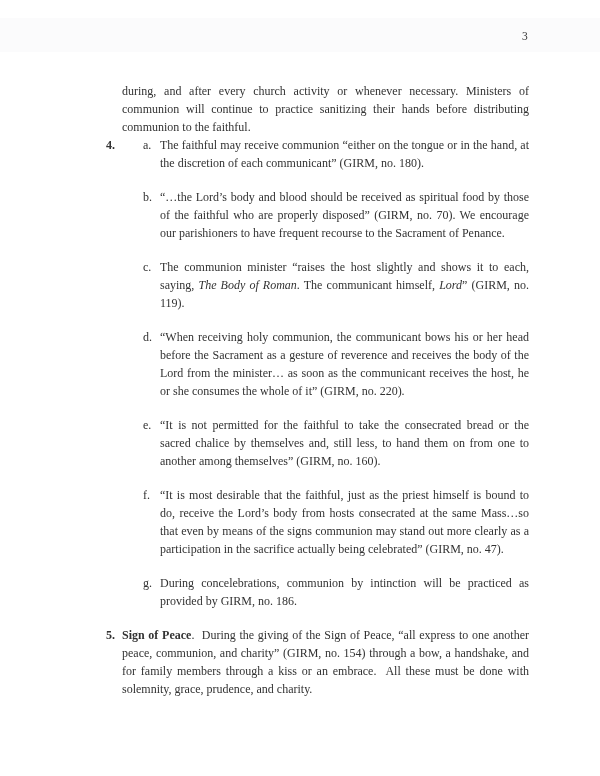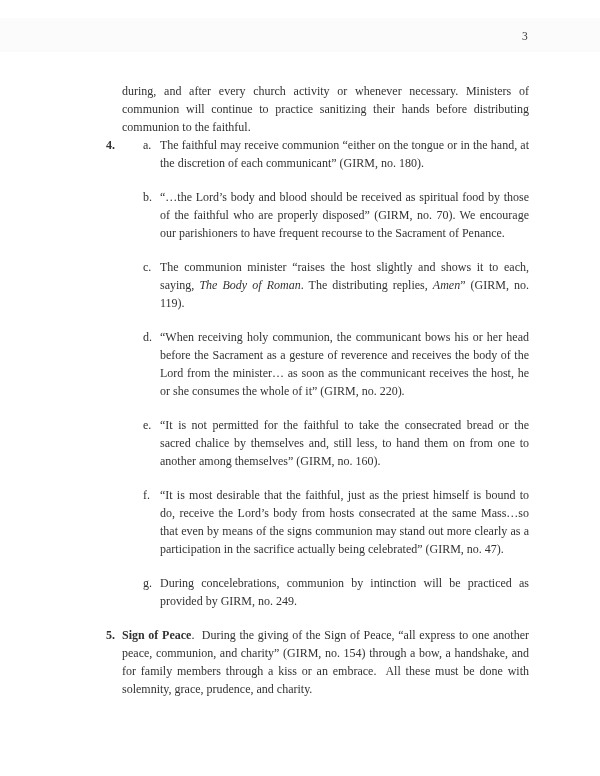--- a/index.html
+++ b/index.html
@@ -84,41 +84,41 @@
         <p class="sub-text">The faithful may receive communion “either on the tongue or in the hand, at the discretion of each communicant” (GIRM, no. 180).</p>
       </div>
 
       <div class="sub-item">
         <span class="sub-marker">b.</span>
         <p class="sub-text">“…the Lord’s body and blood should be received as spiritual food by those of the faithful who are properly disposed” (GIRM, no. 70). We encourage our parishioners to have frequent recourse to the Sacrament of Penance.</p>
       </div>
 
       <div class="sub-item">
         <span class="sub-marker">c.</span>
-        <p class="sub-text"><span>The communion minister “raises the host slightly and shows it to each, saying, </span><span class="it">The Body of Roman</span><span>. The distributing replies, </span><span class="it">Amen</span><span>” (GIRM, no. 119).</span></p>
+        <p class="sub-text"><span>The communion minister “raises the host slightly and shows it to each, saying, </span><span class="it">The Body of Roman</span><span>. The communicant himself, </span><span class="it">Lord</span><span>” (GIRM, no. 119).</span></p>
       </div>
 
       <div class="sub-item">
         <span class="sub-marker">d.</span>
         <p class="sub-text">“When receiving holy communion, the communicant bows his or her head before the Sacrament as a gesture of reverence and receives the body of the Lord from the minister… as soon as the communicant receives the host, he or she consumes the whole of it” (GIRM, no. 220).</p>
       </div>
 
       <div class="sub-item">
         <span class="sub-marker">e.</span>
         <p class="sub-text">“It is not permitted for the faithful to take the consecrated bread or the sacred chalice by themselves and, still less, to hand them on from one to another among themselves” (GIRM, no. 160).</p>
       </div>
 
       <div class="sub-item">
         <span class="sub-marker">f.</span>
         <p class="sub-text">“It is most desirable that the faithful, just as the priest himself is bound to do, receive the Lord’s body from hosts consecrated at the same Mass…so that even by means of the signs communion may stand out more clearly as a participation in the sacrifice actually being celebrated” (GIRM, no. 47).</p>
       </div>
 
       <div class="sub-item">
         <span class="sub-marker">g.</span>
-        <p class="sub-text">During concelebrations, communion by intinction will be practiced as provided by GIRM, no. 249.</p>
+        <p class="sub-text">During concelebrations, communion by intinction will be practiced as provided by GIRM, no. 186.</p>
       </div>
 
     </div>
   </div>
 
   <div class="num-item">
     <span class="num-marker">5.</span>
     <p><span class="bold">Sign of Peace</span><span>.&nbsp; During the giving of the Sign of Peace, “all express to one another peace, communion, and charity” (GIRM, no. 154) through a bow, a handshake, and for family members through a kiss or an embrace.&nbsp; All these must be done with solemnity, grace, prudence, and charity.</span></p>
   </div>
 

